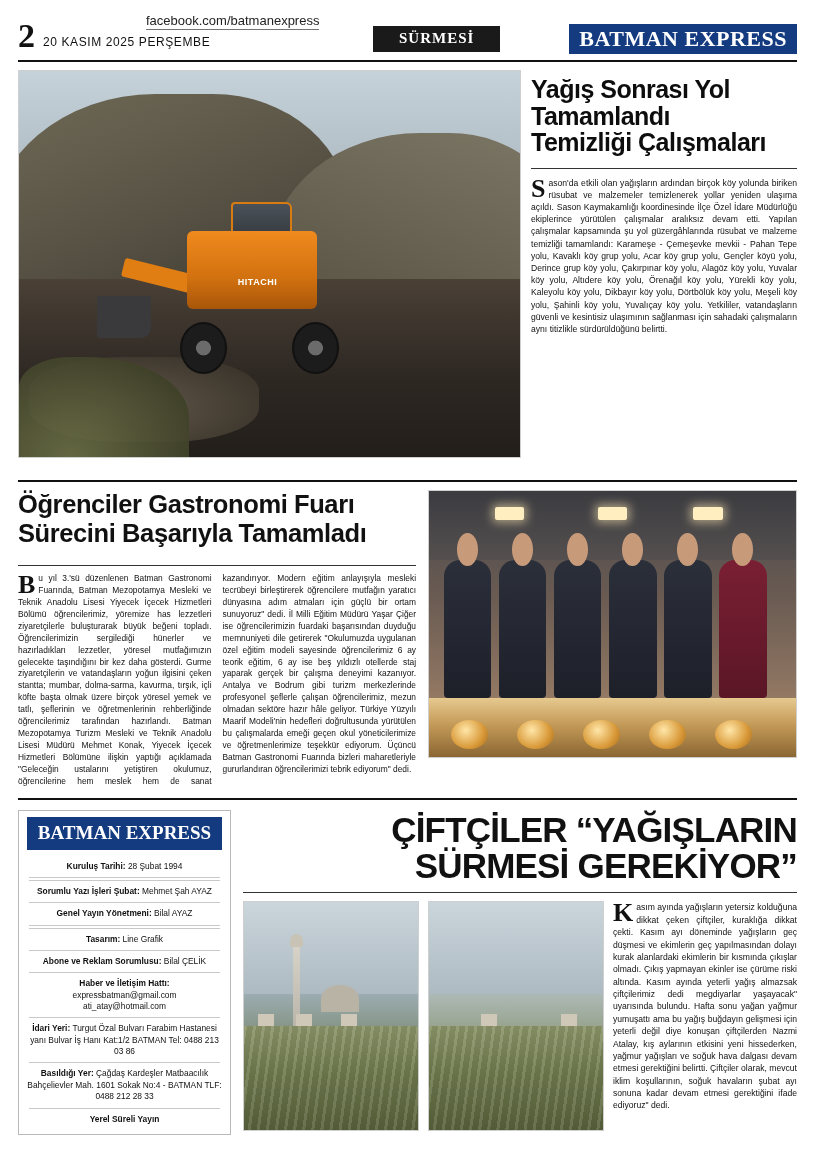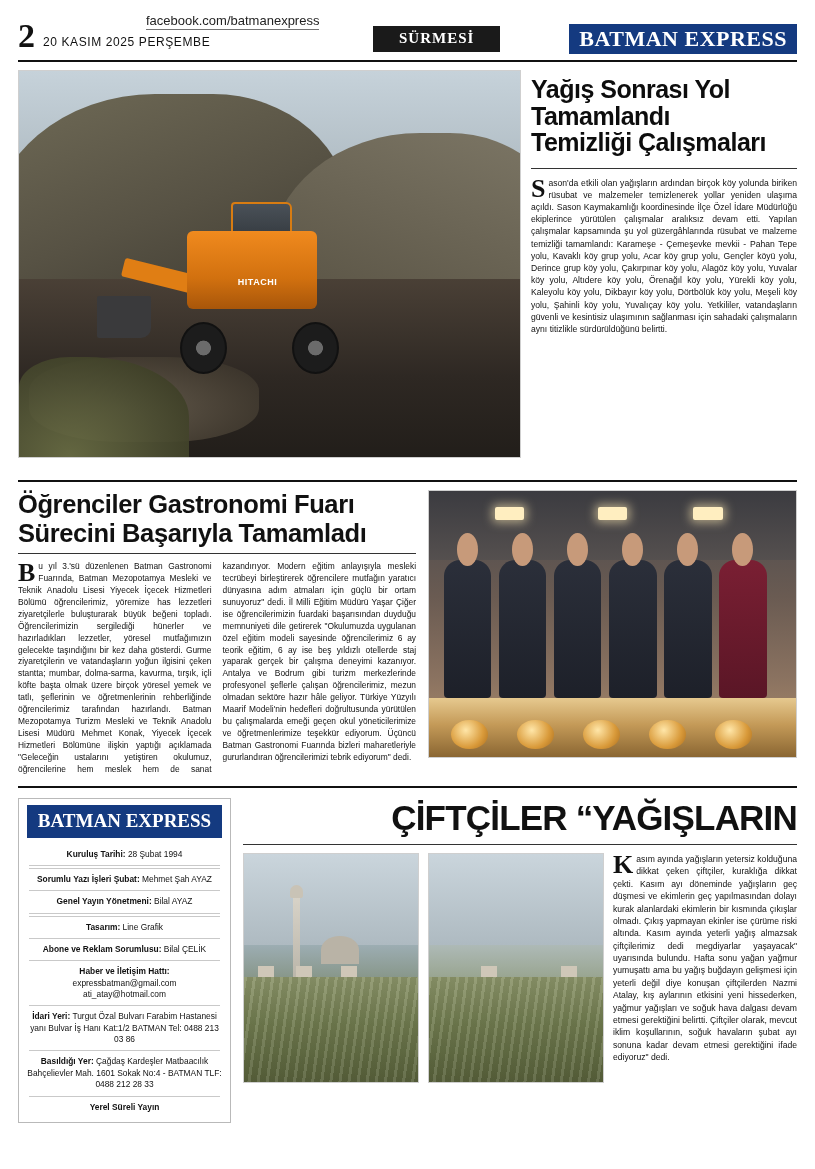--- a/index.html
+++ b/index.html
@@ -194,21 +194,21 @@
 
   
   .story2 { display: flex; gap: 12px; }
   .story2-left { width: 398px; }
   .story2-title {
     font-family: "Liberation Sans", sans-serif;
     font-weight: bold;
     font-size: 25.5px;
     line-height: 1.12;
     letter-spacing: -0.4px;
-    margin-bottom: 6px;
+    margin-bottom: 18px;
   }
   .s2-hr { border-top: 1px solid #333; margin: 6px 0 7px 0; }
   .cols2 {
     column-count: 2;
     column-gap: 11px;
     font-size: 8.4px;
     line-height: 1.42;
     text-align: justify;
   }
   .story2-photo {
@@ -477,20 +477,21 @@
 
       <div class="imp-row">
         <b>Yerel Süreli Yayın</b>
       </div>
 
     </div>
 
     <div class="bottom-right">
       <div class="big-head">
         <div>ÇİFTÇİLER “YAĞIŞLARIN</div>
+        <div>SÜRMESİ GEREKİYOR”</div>
       </div>
       <div class="br-hr"></div>
 
       <div class="bottom-media">
         <div class="bm-photo bm1">
           <div class="bm-sky"></div>
           <div class="bm-minaret"></div>
           <div class="bm-dome"></div>
           <div class="bm-build bm-b1"></div>
           <div class="bm-build bm-b2"></div>

